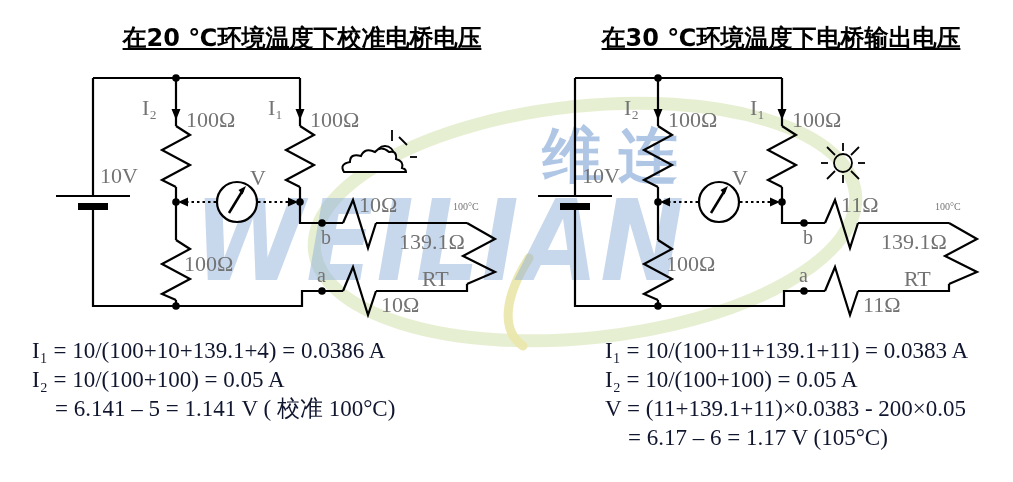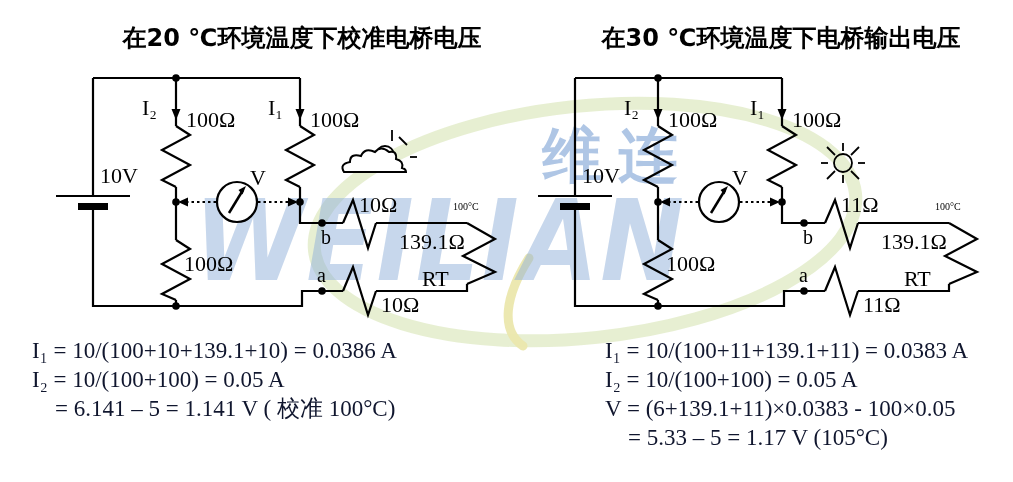--- a/index.html
+++ b/index.html
@@ -12,29 +12,29 @@
          font-weight:bold;font-size:60px;letter-spacing:16px;
          color:rgba(95,142,203,0.50);white-space:nowrap;}
   .wm-en{position:absolute;left:194px;top:176px;z-index:0;
          font-family:"DejaVu Sans","Liberation Sans",sans-serif;
          font-weight:bold;font-style:italic;font-size:100px;letter-spacing:2px;
          transform:scaleY(1.12);transform-origin:left top;
          color:rgba(143,176,217,0.50);white-space:nowrap;}
   
   .title{position:absolute;top:22px;width:460px;text-align:center;z-index:2;
          font-family:"DejaVu Sans","Liberation Sans",sans-serif;
-         font-weight:600;font-size:24px;color:#000;white-space:nowrap;}
+         font-weight:600;font-size:24px;color:#000;white-space:nowrap;text-decoration:underline;}
   .title.left{left:72px;}
   .title.right{left:551px;}
   
   .circuit{position:absolute;top:60px;width:460px;height:272px;z-index:1;}
   .circuit.left{left:40px;}
   .circuit.right{left:522px;}
   .circuit svg{position:absolute;left:0;top:0;}
-  .clabel{position:absolute;font-size:22px;color:#000000;white-space:nowrap;z-index:2;line-height:1;}
+  .clabel{position:absolute;font-size:22px;color:#737373;white-space:nowrap;z-index:2;line-height:1;}
   .clabel.small{font-size:10px;}
   .clabel.node{font-size:20px;}
   
   .p-i2{left:102px;top:37px;}   .p-rtlA{left:146px;top:49px;}
   .p-i1{left:228px;top:37px;text-align:center;}   .p-rtlB{left:270px;top:49px;}
   .p-src{left:60px;top:105px;}  .p-vm{left:210px;top:107px;}
   .p-rbA{left:144px;top:193px;} .p-b{left:281px;top:167px;}
   .p-ldt{left:319px;top:134px;} .p-tmp{left:413px;top:142px;}
   .p-rtv{left:359px;top:171px;} .p-rtn{left:382px;top:208px;}
   .p-a{left:277px;top:205px;}   .p-ldb{left:341px;top:234px;}
@@ -181,24 +181,24 @@
     <span class="clabel node p-b">b</span>
     <span class="clabel p-ldt">11Ω</span>
     <span class="clabel small p-tmp">100°C</span>
     <span class="clabel p-rtv">139.1Ω</span>
     <span class="clabel p-rtn">RT</span>
     <span class="clabel node p-a">a</span>
     <span class="clabel p-ldb">11Ω</span>
   </div>
 
   <div class="calc left">
-    <div>I₁ = 10/(100+10+139.1+10) = 0.0386 A</div>
+    <div>I₁ = 10/(100+10+139.1+4) = 0.0386 A</div>
     <div>I₂ = 10/(100+100) = 0.05 A</div>
     <div>    = 6.141 – 5 = 1.141 V ( 校准 100°C)</div>
   </div>
   <div class="calc right">
     <div>I₁ = 10/(100+11+139.1+11) = 0.0383 A</div>
     <div>I₂ = 10/(100+100) = 0.05 A</div>
-    <div>V = (6+139.1+11)×0.0383 - 100×0.05</div>
-    <div>    = 5.33 – 5 = 1.17 V (105°C)</div>
+    <div>V = (11+139.1+11)×0.0383 - 200×0.05</div>
+    <div>    = 6.17 – 6 = 1.17 V (105°C)</div>
   </div>
 
 </div>
 
 </body></html>

